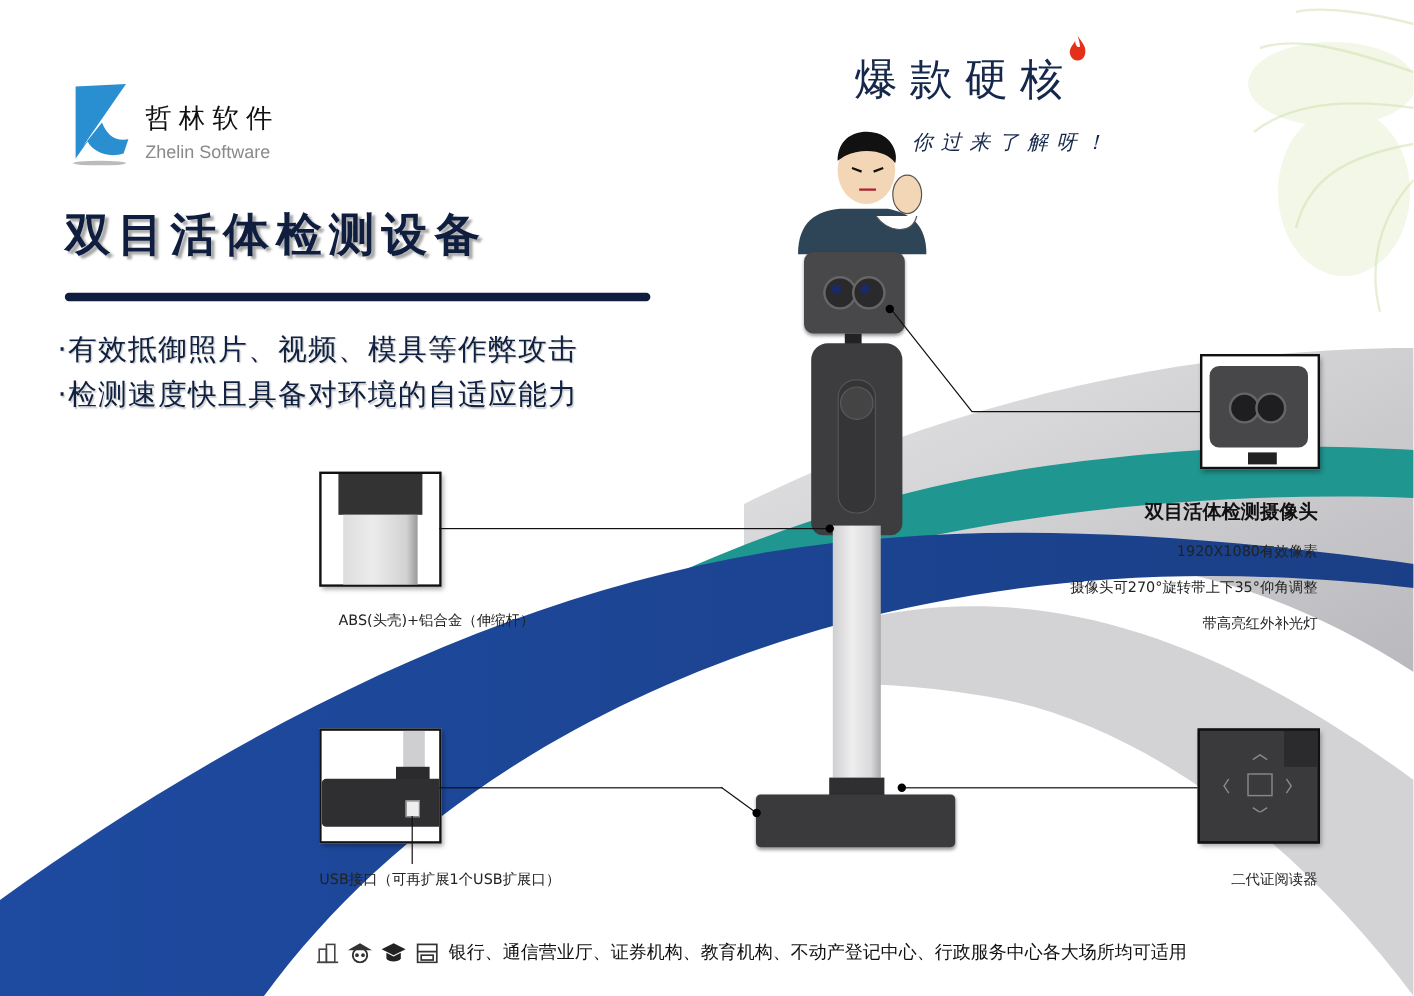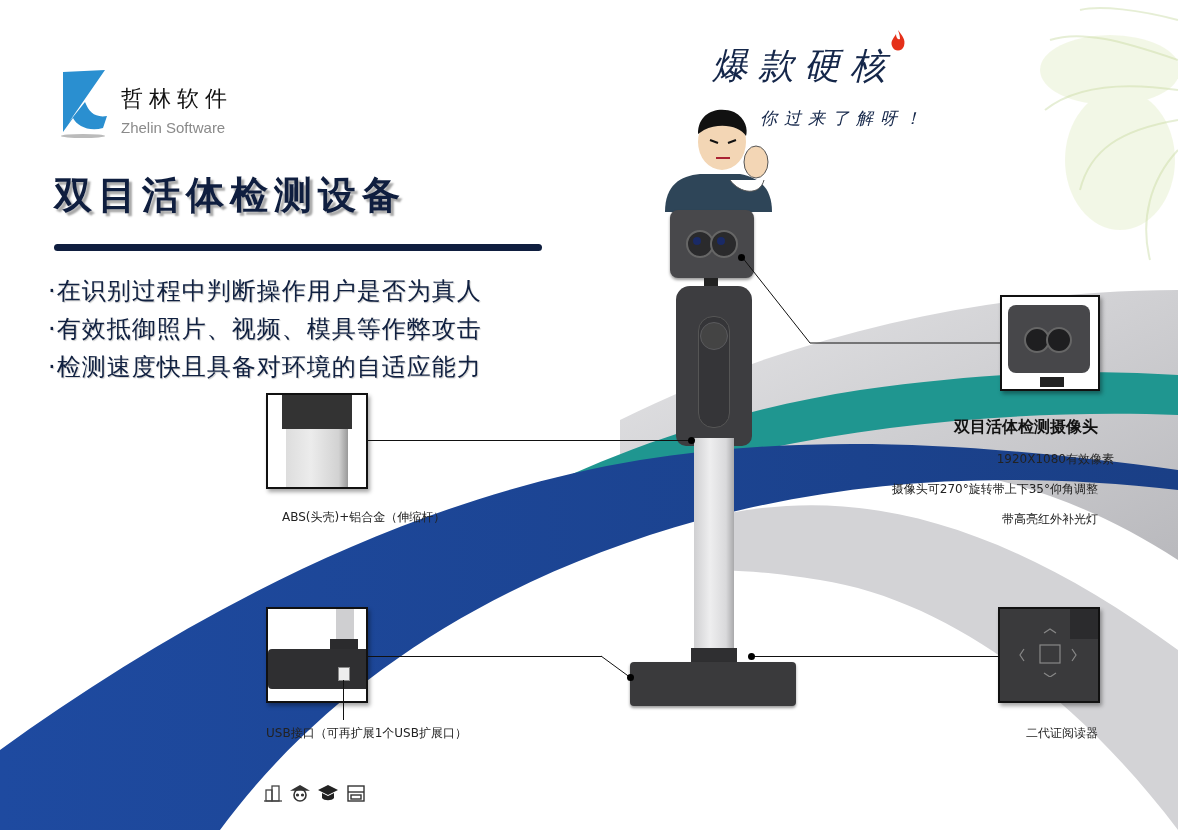--- a/index.html
+++ b/index.html
@@ -14,21 +14,21 @@
   .logo-text-en { font-family:"Liberation Sans",sans-serif; font-size:15px; color:#8a8a8a; }
 
   
   .main-title { font-family:"DejaVu Sans",sans-serif; font-weight:bold; font-size:38px; color:#0f1e3f;
                 letter-spacing:6px; text-shadow:3px 3px 2px rgba(0,0,0,0.35); }
   .title-rule { height:7px; background:#0f1e3f; border-radius:4px; }
   .feature { font-family:"DejaVu Sans",sans-serif; font-size:24px; color:#102040; letter-spacing:1px;
              text-shadow:1px 1px 1px rgba(0,0,0,0.2); white-space:nowrap; }
 
   
-  .slogan { font-family:"DejaVu Serif",serif; font-size:36px; color:#15274a; letter-spacing:10px; font-style:italic; }
+  .slogan { font-family:"DejaVu Serif",serif; font-size:36px; color:#15274a; letter-spacing:10px; }
   .sub-slogan { font-family:"DejaVu Serif",serif; font-size:17px; color:#15274a; letter-spacing:7px; font-style:italic; }
 
   
   .inset { border:2px solid #111; background:#fff; overflow:hidden; box-shadow:2px 3px 4px rgba(0,0,0,0.35); }
 
   .caption { font-size:12px; color:#222; white-space:nowrap; }
   .spec-title { font-size:16px; font-weight:bold; color:#111; }
   .spec-line { font-size:12px; color:#222; white-space:nowrap; }
 
   .bottom-text { font-size:15px; color:#111; white-space:nowrap; }
@@ -77,21 +77,20 @@
     <ellipse cx="28" cy="70" rx="22" ry="2" fill="#bbb"></ellipse>
   </svg>
   <div class="abs logo-text-cn" style="left:66px; top:18px;">哲林软件</div>
   <div class="abs logo-text-en" style="left:66px; top:53px;text-align:right;">Zhelin Software</div>
 </div>
 
 <div class="abs layer main-title" style="left:54px; top:170px;">双目活体检测设备</div>
 <div class="abs layer title-rule" style="left:54px; top:244px; width:488px;"></div>
 
 <div class="abs layer" style="left:48px; top:275px;">
-  <div class="feature" style="height:38px;">·在识别过程中判断操作用户是否为真人</div>
   <div class="feature" style="height:38px;">·有效抵御照片、视频、模具等作弊攻击</div>
   <div class="feature" style="height:38px;">·检测速度快且具备对环境的自适应能力</div>
 </div>
 
 <div class="abs layer slogan" style="left:712px; top:42px;">爆款硬核</div>
 <svg class="abs layer" style="left:888px; top:30px;" width="20" height="24" viewBox="0 0 20 24">
   <path d="M10 0 C14 6 18 9 16 16 C14 22 6 22 4 16 C2 11 6 8 8 4 C8 8 10 10 12 9 C12 6 11 3 10 0 Z" fill="#e53019"></path>
 </svg>
 <div class="abs layer sub-slogan" style="left:760px; top:107px;">你过来了解呀！</div>
 
@@ -153,21 +152,21 @@
   <div class="abs" style="left:22px; top:30px; width:22px; height:22px; border-radius:50%; background:#1e1e20; border:2px solid #666;"></div>
   <div class="abs" style="left:44px; top:30px; width:22px; height:22px; border-radius:50%; background:#1e1e20; border:2px solid #666;"></div>
   <div class="abs" style="left:38px; top:80px; width:24px; height:10px; background:#222;"></div>
 </div>
 <svg class="abs layer" style="left:740px; top:255px;" width="262" height="90" viewBox="0 0 262 90">
   <polyline points="2,2 70,88 260,88" fill="none" stroke="#111" stroke-width="1"></polyline>
 </svg>
 <div class="dot layer" style="left:738px; top:254px;"></div>
 
 <div class="abs layer spec-title" style="right:80px; top:417px;">双目活体检测摄像头</div>
-<div class="abs layer spec-line" style="right:64px; top:451px;margin-left:28px;">1920X1080有效像素</div>
+<div class="abs layer spec-line" style="right:80px; top:451px;margin-left:28px;">1920X1080有效像素</div>
 <div class="abs layer spec-line" style="right:80px; top:481px;">摄像头可270°旋转带上下35°仰角调整</div>
 <div class="abs layer spec-line" style="right:80px; top:511px;">带高亮红外补光灯</div>
 
 <div class="abs layer inset" style="left:998px; top:607px; width:98px; height:92px; background:#3a3a3c;">
   <svg class="abs" style="left:18px; top:18px;" width="60" height="50" viewBox="0 0 60 50">
     <g fill="none" stroke="#888" stroke-width="1.2">
       <polyline points="26,6 32,2 38,6"></polyline>
       <polyline points="6,22 2,28 6,34"></polyline>
       <polyline points="54,22 58,28 54,34"></polyline>
       <polyline points="26,46 32,50 38,46"></polyline>
@@ -200,13 +199,14 @@
     <path d="M0 6 L10 1 L20 6 L10 11 Z" fill="#222"></path>
       <path d="M4 9 L4 14 C6 17 14 17 16 14 L16 9 L10 12 Z" fill="#222"></path>
   </svg>
   <svg width="20" height="18" viewBox="0 0 20 18">
     <g fill="none" stroke="#333" stroke-width="1.4">
         <rect x="2" y="2" width="16" height="15"></rect>
         <line x1="2" y1="8" x2="18" y2="8"></line>
         <rect x="5" y="11" width="10" height="4"></rect>
       </g>
   </svg>
+  <span class="bottom-text">银行、通信营业厅、证券机构、教育机构、不动产登记中心、行政服务中心各大场所均可适用</span>
 </div>
 
 </body></html>

